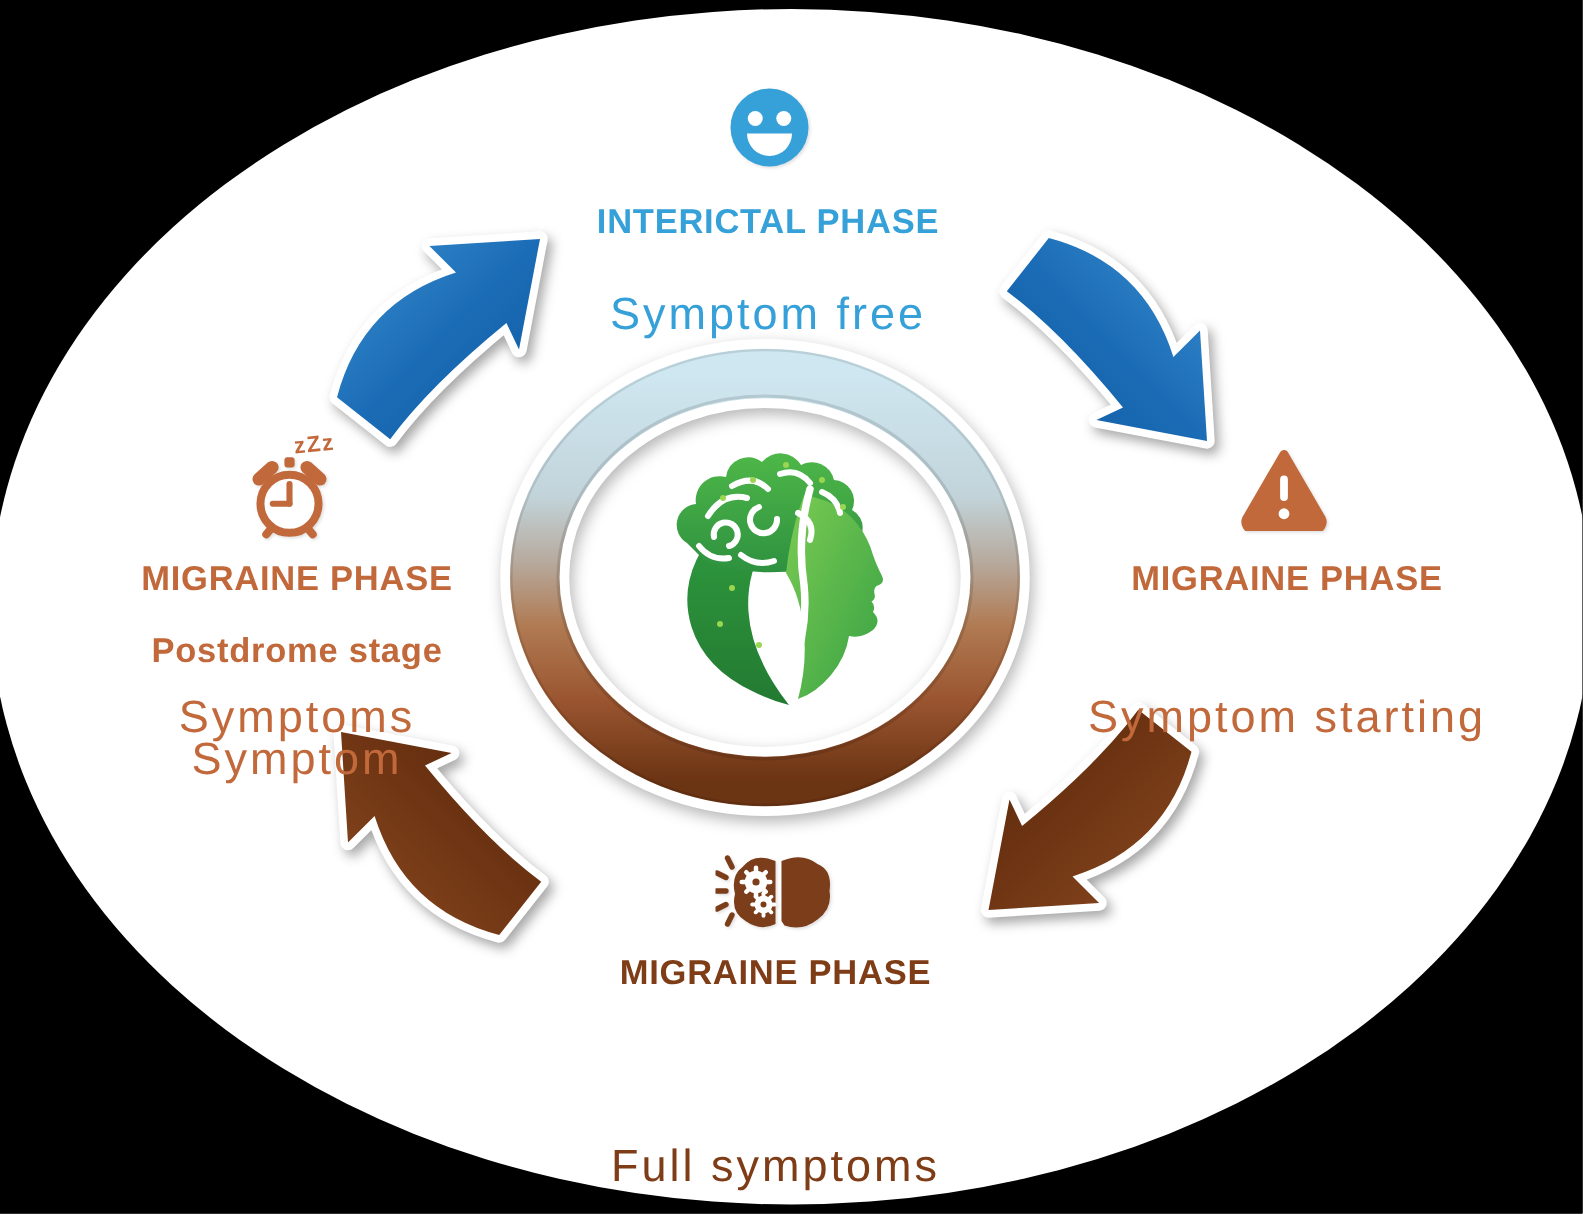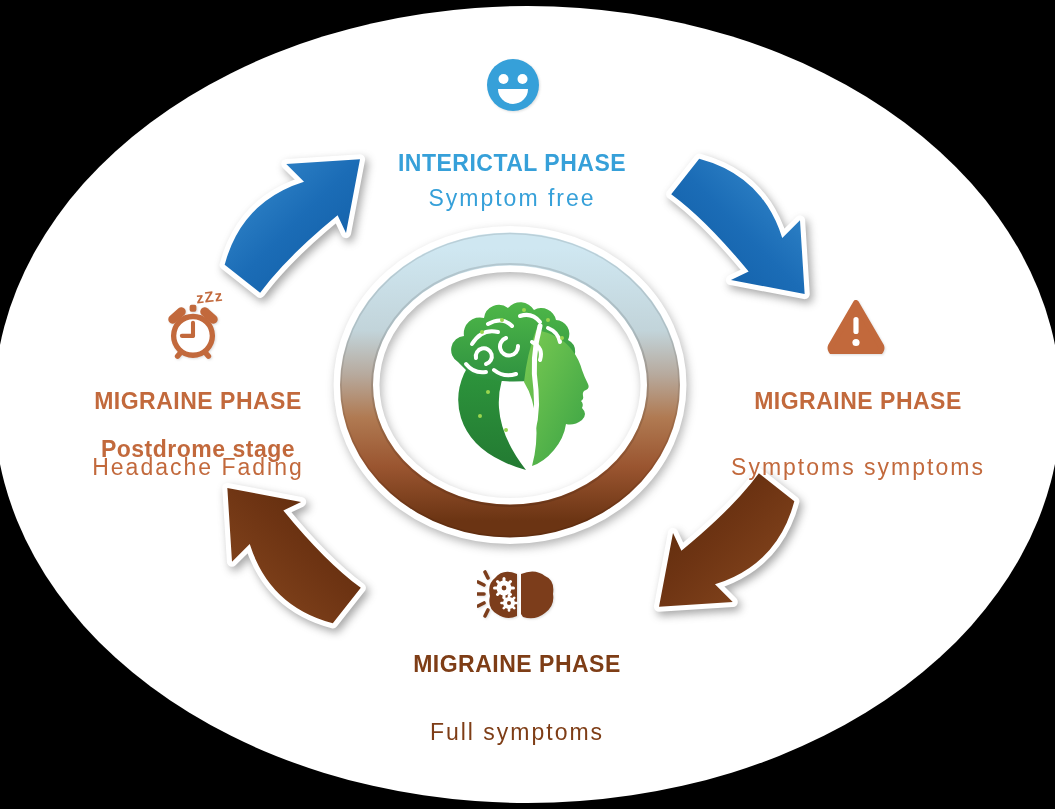--- a/index.html
+++ b/index.html
@@ -3,23 +3,23 @@
 <meta charset="utf-8">
 <style>
   html,body{margin:0;padding:0;background:#000;}
   .canvas{position:relative;width:1055px;height:809px;background:#000;overflow:hidden;
           font-family:"Liberation Sans", sans-serif;}
   .stage-ellipse{position:absolute;left:-6px;top:6px;width:1067px;height:797px;
                  background:#ffffff;border-radius:50%;}
   .abs{position:absolute;}
   
   .phase{position:absolute;text-align:center;}
-  .phase-title{font-weight:bold;font-size:23px;letter-spacing:0.5px;line-height:32px;margin:16px;}
-  .phase-stage{font-weight:bold;font-size:23px;letter-spacing:0.5px;line-height:32px;margin:4px;}
-  .phase-sub{font-size:23px;letter-spacing:2px;line-height:28px;margin:0;}
+  .phase-title{font-weight:bold;font-size:23px;letter-spacing:0.5px;line-height:32px;margin:0;}
+  .phase-stage{font-weight:bold;font-size:23px;letter-spacing:0.5px;line-height:32px;margin:16px;}
+  .phase-sub{font-size:30px;letter-spacing:2px;line-height:28px;margin:12px;}
   .c-blue{color:#36a0d9;}
   .c-terra{color:#c2693c;}
   .c-brown{color:#7e3d16;}
   
   .arrow-wrap{position:absolute;width:168px;height:168px;
               filter:drop-shadow(3px 4px 4px rgba(60,60,60,0.45));}
   .arrow-wrap svg{width:168px;height:168px;display:block;}
   .rot90{transform:rotate(90deg);}
   .rot180{transform:rotate(180deg);}
   .rot270{transform:rotate(270deg);}
@@ -158,21 +158,21 @@
 
   <svg class="abs icon-shadow" style="left:826px;top:298px" width="60" height="56" viewBox="0 0 60 56">
     <path d="M 30 5 L 55 48 a 5 5 0 0 1 -4.3 7 H 9.3 a 5 5 0 0 1 -4.3 -7 Z" fill="#c2693c" stroke="#c2693c" stroke-width="6" stroke-linejoin="round"></path>
     <rect x="27.4" y="19" width="5.2" height="17" rx="2.6" fill="#ffffff"></rect>
     <circle cx="30" cy="44.5" r="3.6" fill="#ffffff"></circle>
   </svg>
   <div class="phase" style="left:708px;top:369px;width:300px">
     <p class="phase-title c-terra">MIGRAINE PHASE</p>
   </div>
   <div class="phase" style="left:708px;top:453px;width:300px">
-    <p class="phase-sub c-terra">Symptoms symptoms</p>
+    <p class="phase-sub c-terra">Symptom starting</p>
   </div>
 
   <svg class="abs icon-shadow" style="left:477px;top:566px" width="80" height="58" viewBox="0 0 80 58">
 
     <path d="M 44 8 Q 58 2 68 10 Q 78 14 76 28 Q 78 40 68 47 Q 58 55 46 51 L 44 48 Z" fill="#7c3d1b"></path>
 
     <path d="M 40 8 Q 26 2 18 12 Q 10 18 13 30 Q 10 42 20 48 Q 30 55 40 50 Z" fill="#7c3d1b"></path>
 
     <g>
       <circle cx="27" cy="22" r="7.5" fill="#ffffff"></circle>
@@ -201,21 +201,21 @@
       <line x1="8" y1="6" x2="11" y2="12"></line>
       <line x1="1" y1="16" x2="7" y2="19"></line>
       <line x1="0.5" y1="28" x2="7" y2="28"></line>
       <line x1="1" y1="40" x2="7" y2="37"></line>
       <line x1="8" y1="50" x2="11" y2="44"></line>
     </g>
   </svg>
   <div class="phase" style="left:367px;top:632px;width:300px">
     <p class="phase-title c-brown">MIGRAINE PHASE</p>
   </div>
-  <div class="phase" style="left:367px;top:718px;width:300px">
+  <div class="phase" style="left:367px;top:752px;width:300px">
     <p class="phase-sub c-brown">Full symptoms</p>
   </div>
 
   <span class="zzz" style="left:196px;top:288px">zZz</span>
   <svg class="abs icon-shadow" style="left:162px;top:300px" width="62" height="62" viewBox="0 0 64 64">
     <g stroke="#c2693c" stroke-linecap="round">
       <line x1="11" y1="20" x2="20" y2="12" stroke-width="9"></line>
       <line x1="53" y1="20" x2="44" y2="12" stroke-width="9"></line>
       <line x1="16" y1="58" x2="22" y2="51" stroke-width="5.5"></line>
       <line x1="48" y1="58" x2="42" y2="51" stroke-width="5.5"></line>
@@ -225,16 +225,16 @@
     <g stroke="#c2693c" stroke-width="4.2" stroke-linecap="round">
       <line x1="32" y1="37" x2="32" y2="23.5"></line>
       <line x1="32" y1="37" x2="20.5" y2="37"></line>
     </g>
   </svg>
   <div class="phase" style="left:48px;top:369px;width:300px">
     <p class="phase-title c-terra">MIGRAINE PHASE</p>
     <p class="phase-stage c-terra">Postdrome stage</p>
   </div>
   <div class="phase" style="left:48px;top:453px;width:300px">
-    <p class="phase-sub c-terra">Headache Fading</p>
+    <p class="phase-sub c-terra">Symptoms Symptom</p>
   </div>
 
 </div>
 
 </body></html>

